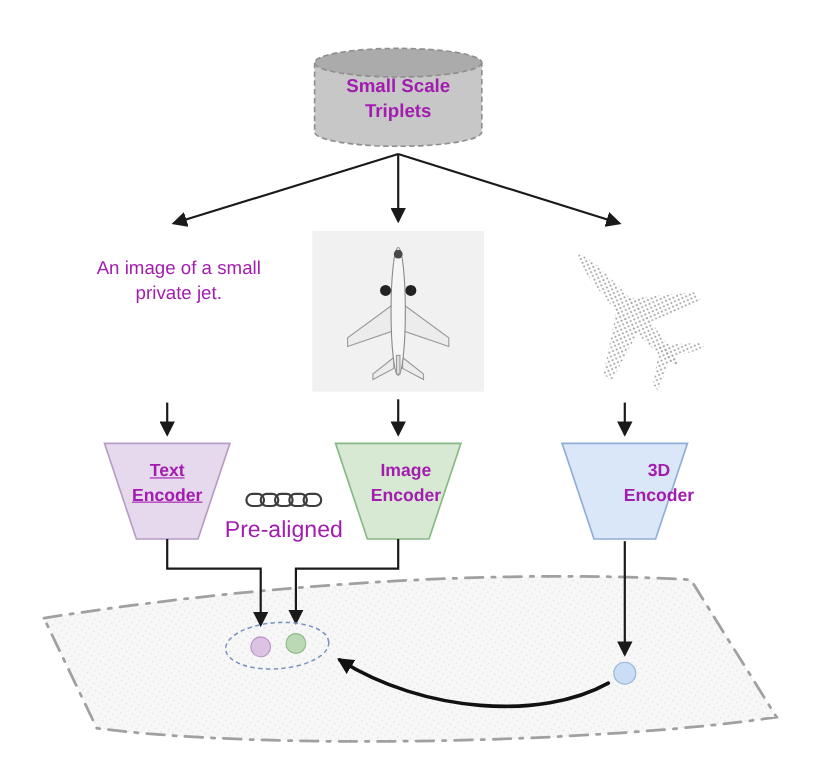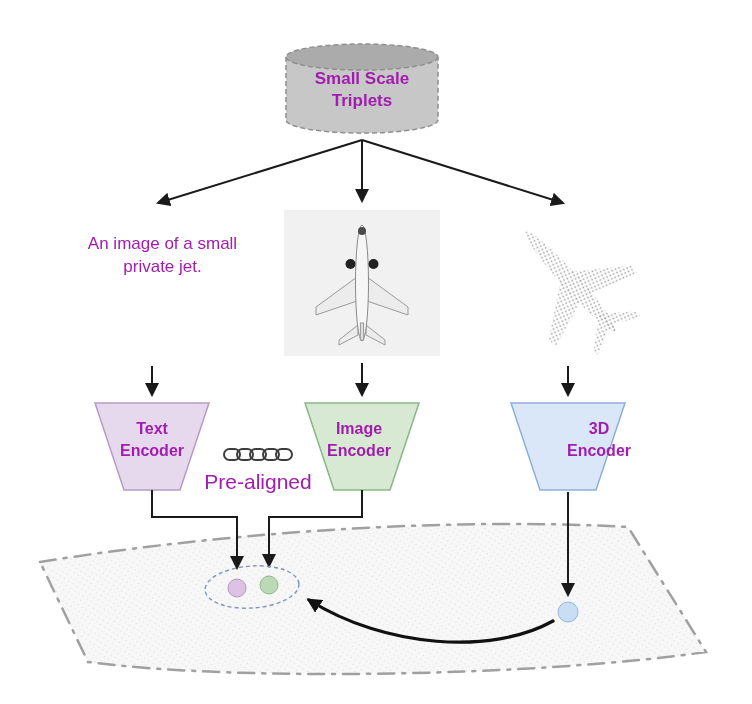--- a/index.html
+++ b/index.html
@@ -7,22 +7,22 @@
     position:relative;width:752px;height:704px;background:#ffffff;
     font-family:"Liberation Sans",sans-serif;overflow:hidden;
   }
   .layer{position:absolute;left:0;top:0;}
   .label{
     position:absolute;white-space:pre-line;text-align:center;color:#a21caf;
   }
   .db-label{left:287px;top:68px;width:150px;font-weight:bold;font-size:17px;line-height:1.3;}
   .caption{left:55px;top:233px;width:215px;font-size:17px;line-height:1.35;}
   .enc-label{width:110px;font-weight:bold;font-size:16px;line-height:1.35;top:418px;}
-  .enc-label.text{left:97px;}
-  .enc-label.image{left:304px;}
+  .enc-label.text{left:97px;text-decoration:underline;}
+  .enc-label.image{left:314px;}
   .enc-label.threed{left:544px;}
   .prealigned{left:200px;top:470px;width:116px;font-size:21px;}
 </style>
 </head>
 <body>
 
 <div class="stage">
 
   <svg class="layer" width="752" height="704" viewBox="0 0 752 704">
     <defs>

